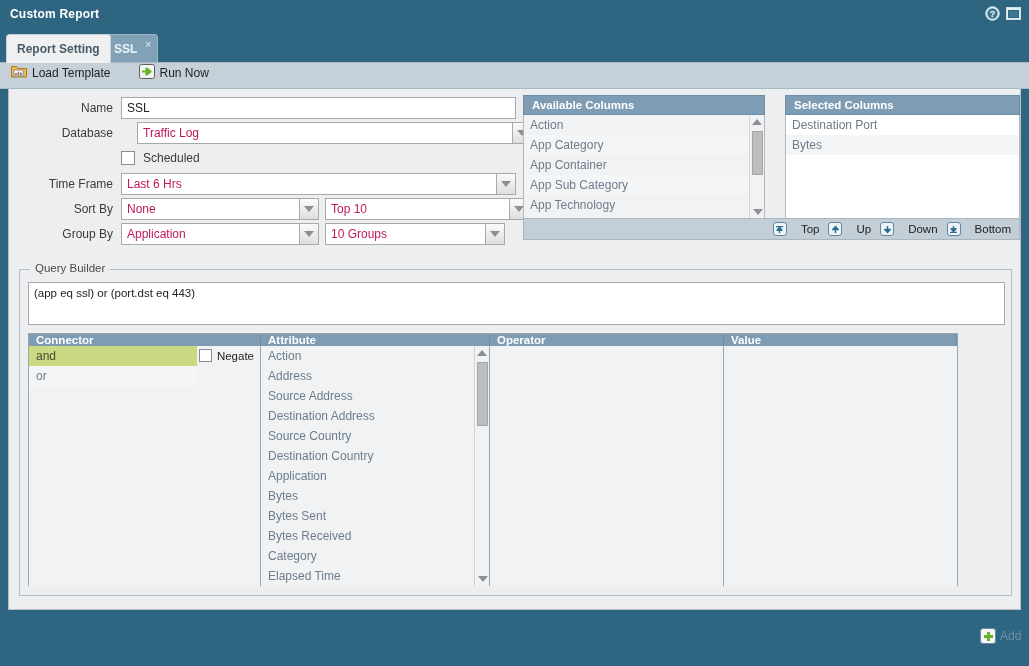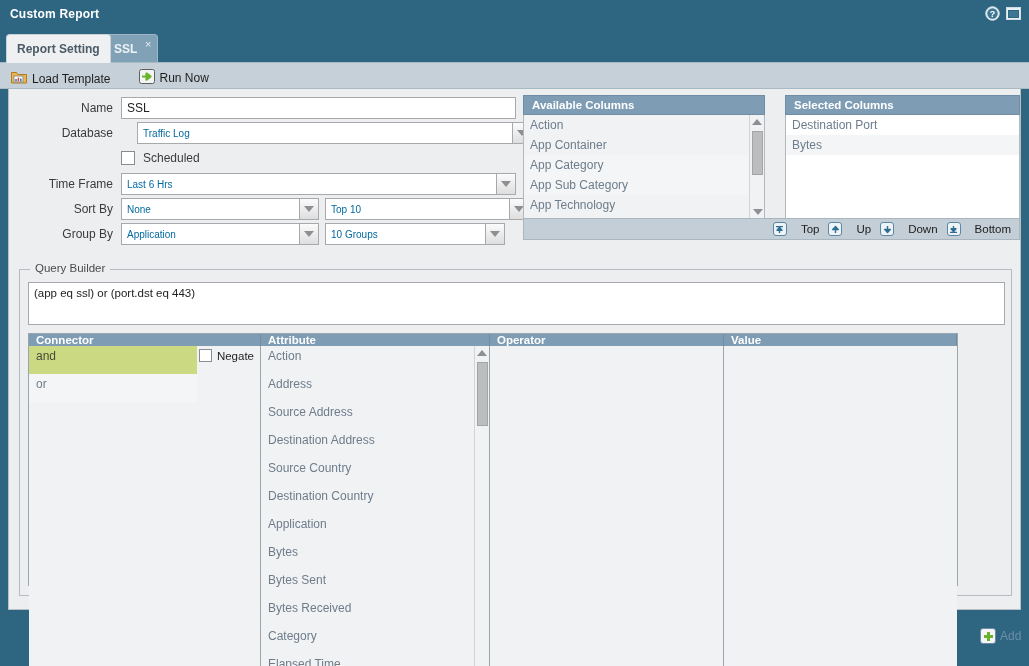--- a/index.html
+++ b/index.html
@@ -76,21 +76,21 @@
     cursor: pointer;
   }
 
   
   #toolbar {
     position: absolute; left: 0; top: 62px;
     width: 1029px; height: 27px;
     background: #c5d0d8;
     border-top: 1px solid #a9b9c4;
     border-bottom: 1px solid #a9b9c4;
-    display: flex; align-items: flex-end;
+    display: flex; align-items: flex-start;
     padding-left: 8px;
     gap: 22px;
   }
   .tbbtn {
     display: flex; align-items: center; gap: 5px;
     font-size: 12px; color: #1e1e1e;
     cursor: pointer;
     padding: 1px 3px;
   }
 
@@ -129,21 +129,21 @@
     font-family: "Liberation Sans", sans-serif;
   }
   .fcombo {
     height: 22px;
     display: flex;
     border: 1px solid #a7a9ac;
     background: #ffffff;
   }
   .fcombo .cval {
     flex: 1; display: flex; align-items: center;
-    padding: 0 5px; font-size: 10px; color: #0369a1;
+    padding: 0 5px; font-size: 12px; color: #be185d;
     background: #ffffff;
     overflow: hidden; white-space: nowrap;
   }
   .cbtn {
     width: 19px;
     background: linear-gradient(#fbfbfb, #dedede);
     border-left: 1px solid #a7a9ac;
     display: flex; align-items: center; justify-content: center;
     cursor: pointer;
   }
@@ -258,21 +258,21 @@
   .qth {
     color: #ffffff; font-weight: bold; font-size: 11.5px;
     display: flex; align-items: center; padding-left: 7px;
     border-right: 1px solid #6f8ea6;
   }
   #qtbody { display: flex; flex: 1; }
   .qcol { position: relative; border-right: 1px solid #9aa5ad; overflow: hidden; background: #f1f2f3; }
   .qcol:last-child { border-right: none; }
 
   .qitem {
-    height: 28px; line-height: 20px;
+    height: 20px; line-height: 20px;
     font-size: 12px; color: #6d7d8c;
     padding-left: 7px; white-space: nowrap;
     cursor: pointer;
   }
   .qitem.sel { background: #ccd983; color: #4a4a3a; }
 
   #negbox {
     position: absolute; right: 6px; top: 3px;
     display: flex; align-items: center; gap: 5px;
   }
@@ -437,22 +437,22 @@
         </div>
       </div>
     </div>
 
     <div id="colarea">
 
       <div class="colpanel" style="left:0; width:242px;">
         <div class="colhdr">Available Columns</div>
         <div class="collist" style="height:105px;">
           <div class="colitem">Action</div>
+          <div class="colitem alt">App Category</div>
           <div class="colitem">App Container</div>
-          <div class="colitem alt">App Category</div>
           <div class="colitem alt">App Sub Category</div>
           <div class="colitem">App Technology</div>
           <div class="vscroll">
             <div class="vsarrow">
                 <span class="vsup"></span>
               </div>
             <div class="vsthumb" style="top:16px; height:44px;"></div>
             <div class="vsarrow" style="position:absolute; bottom:0; width:15px;">
                 <span class="vsdn"></span>
               </div>

